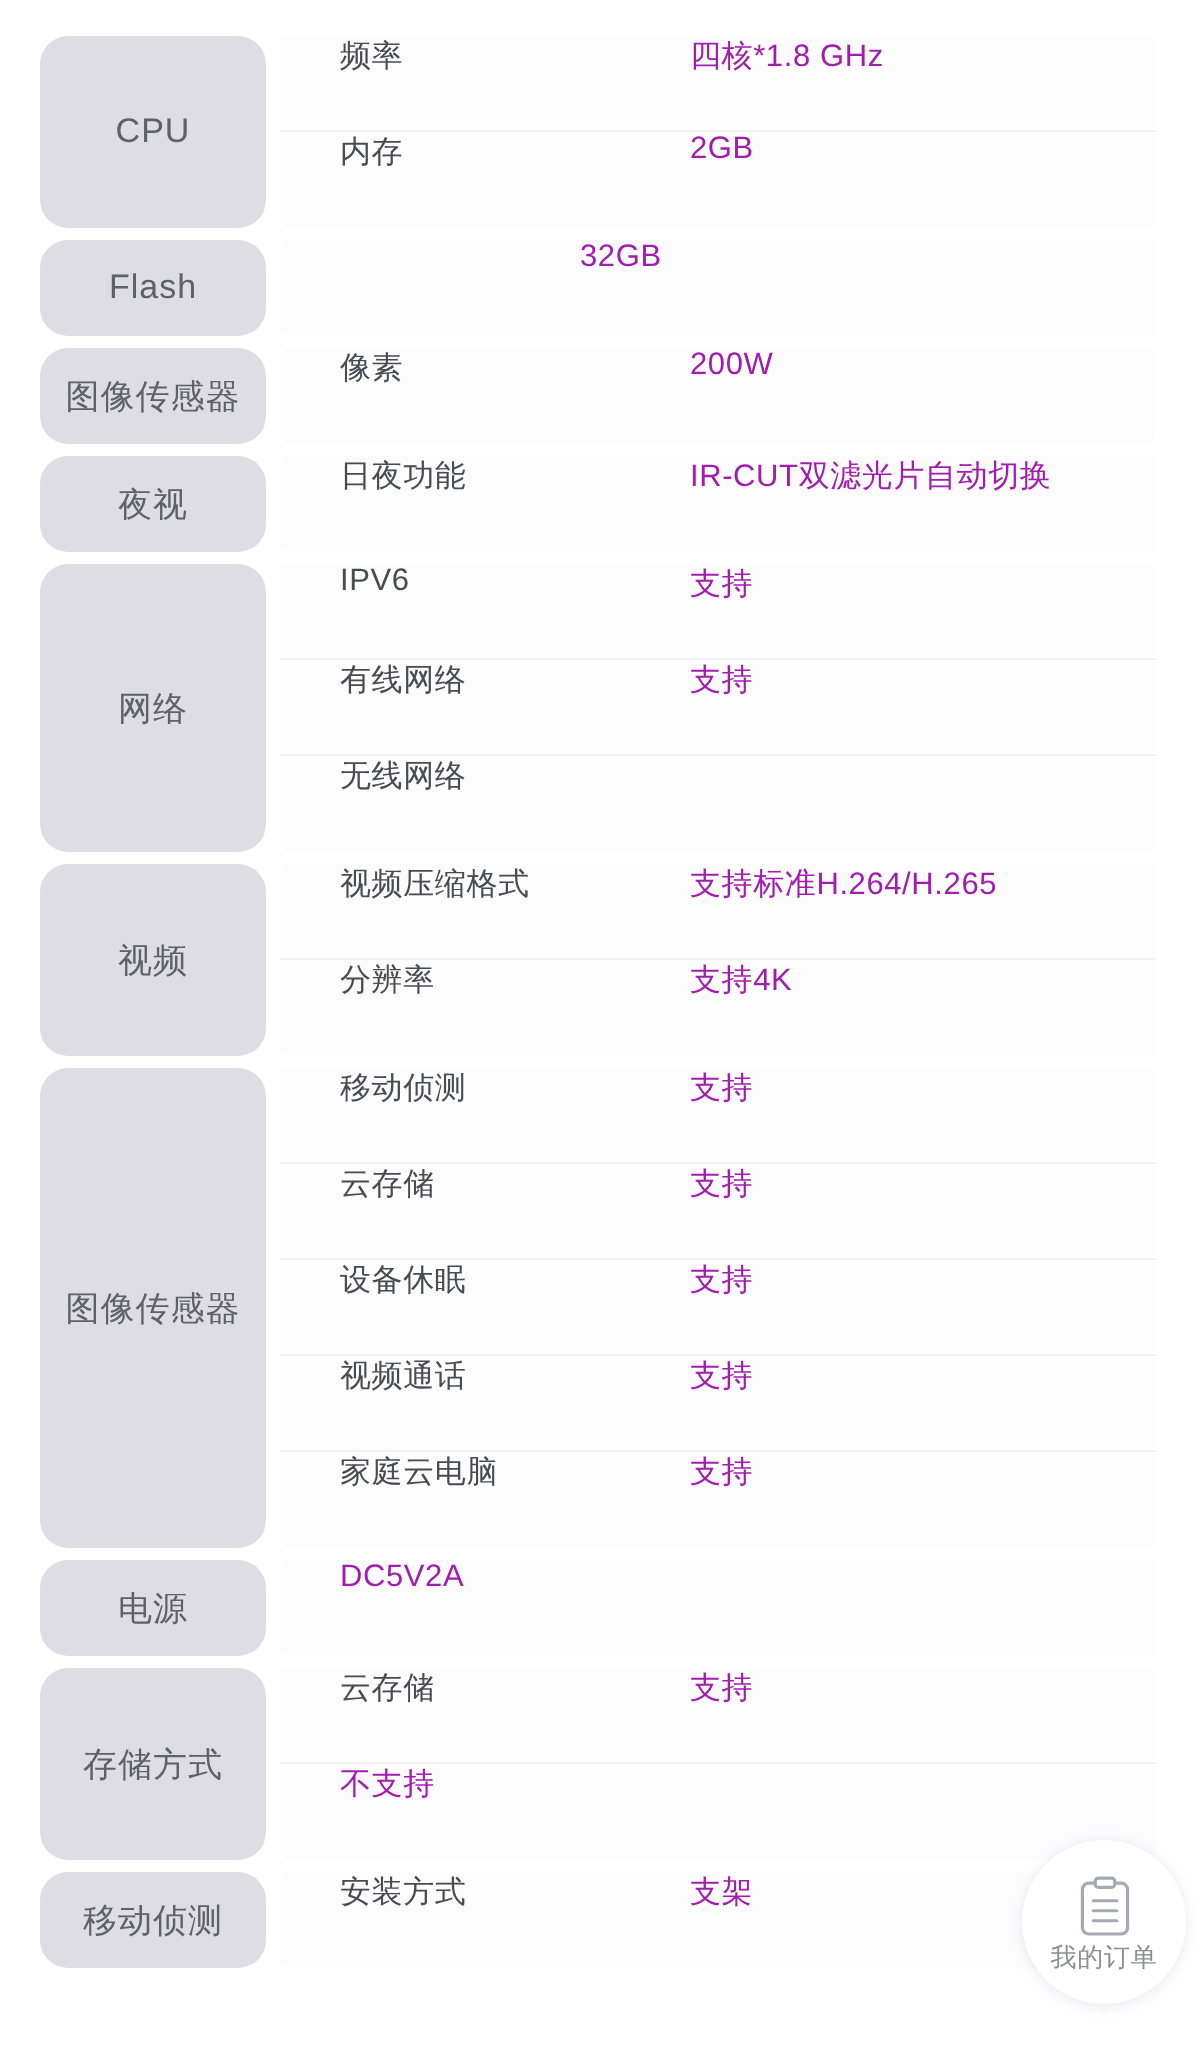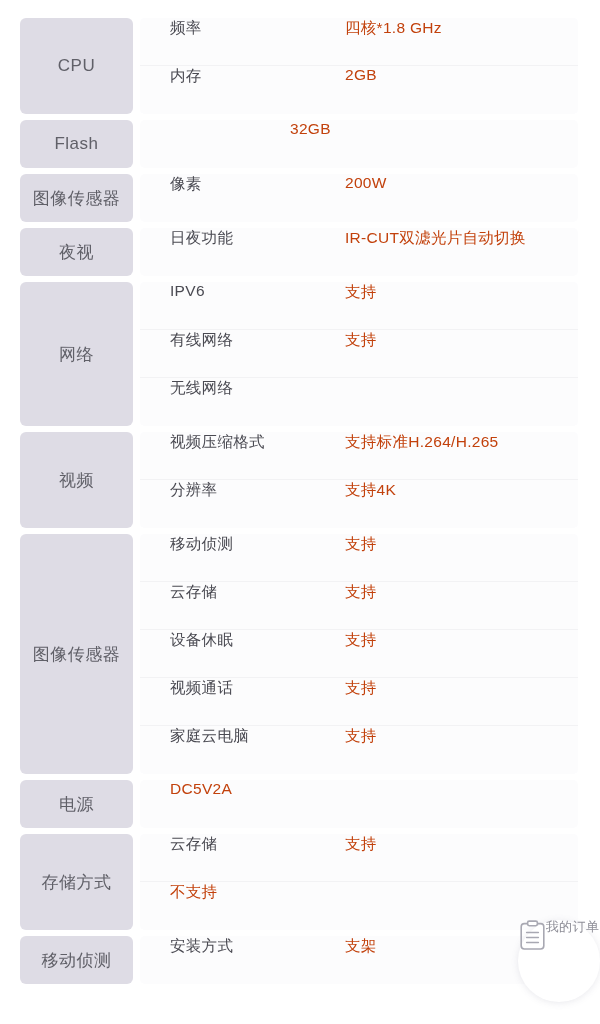--- a/index.html
+++ b/index.html
@@ -29,21 +29,21 @@
     display: flex;
     align-items: stretch;
     padding: 0 22px 0 20px;
     margin-bottom: 6px;
   }
 
   .group-label {
     flex: 0 0 113px;
     width: 113px;
     background: #dedce5;
-    border-radius: 6px;
+    border-radius: 14px;
     display: flex;
     align-items: center;
     justify-content: center;
     color: #606068;
     font-size: 17px;
     letter-spacing: 0.5px;
     text-align: center;
     box-sizing: border-box;
     padding: 0 4px;
   }
@@ -73,47 +73,48 @@
   .row-name {
     flex: 0 0 175px;
     width: 175px;
     color: #4a4a52;
     font-size: 15.5px;
     letter-spacing: 0.3px;
   }
 
   .row-value {
     flex: 1 1 auto;
-    color: #c2410c;
+    color: #a21caf;
     font-size: 15.5px;
     letter-spacing: 0.3px;
   }
 
   
   .spec-row.single {
     padding-left: 0;
     justify-content: flex-start;
   }
   .spec-row.single .row-value {
     flex: 0 0 auto;
     margin-left: 150px;
   }
 
   
   .float-btn {
     position: absolute;
-    right: 0;
+    right: 7px;
     bottom: 22px;
     width: 82px;
     height: 82px;
     border-radius: 50%;
     background: #ffffff;
     box-shadow: 0 1px 7px rgba(120,120,140,0.16);
     display: flex;
-    flex-direction: row;
+    flex-direction: column;
+    align-items: center;
     justify-content: center;
     cursor: pointer;
   }
   .float-btn .fb-icon {
     width: 27px;
     height: 31px;
     display: block;
     margin-bottom: 3px;
   }
   .float-btn .fb-label {

